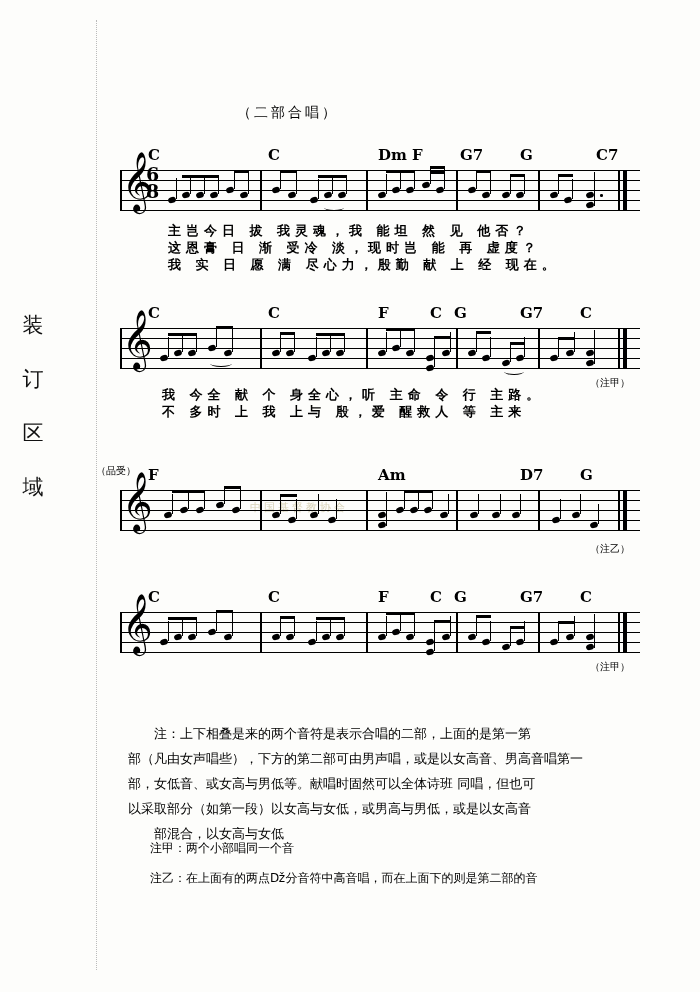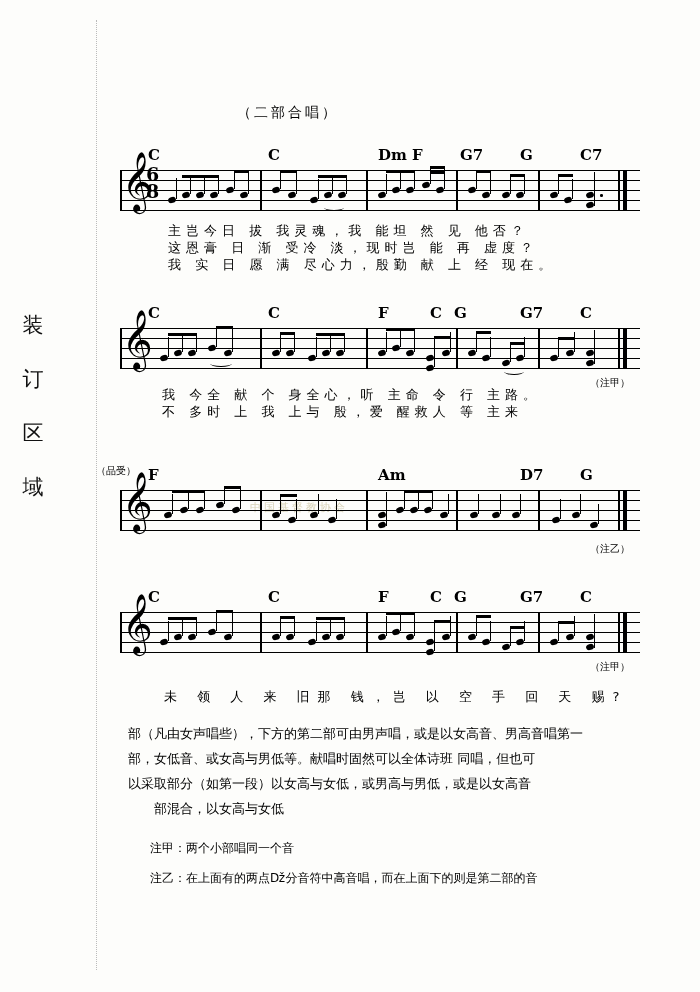--- a/index.html
+++ b/index.html
@@ -171,21 +171,21 @@
 
   
   .lyrics {
     position: absolute;
     left: 120px;
     width: 530px;
     font-size: 13px;
     letter-spacing: 0px;
     white-space: nowrap;
   }
-  .lyric-line { height: 17px; }
+  .lyric-line { height: 17px; font-weight: bold; }
 
   .sidenote {
     position: absolute;
     font-size: 10px;
   }
 
   
   .notes {
     position: absolute;
     left: 128px;
@@ -231,21 +231,21 @@
   <div class="watermark">中国基督教协会</div>
 
   <div class="system" style="top:170px;">
 
     <div class="chord" style="left:28px; top:-24px;">C</div>
     <div class="chord" style="left:148px; top:-24px;">C</div>
     <div class="chord" style="left:258px; top:-24px;">Dm</div>
     <div class="chord" style="left:292px; top:-24px;">F</div>
     <div class="chord" style="left:340px; top:-24px;">G7</div>
     <div class="chord" style="left:400px; top:-24px;">G</div>
-    <div class="chord" style="left:460px; top:-24px;">C7</div>
+    <div class="chord" style="left:476px; top:-24px;">C7</div>
 
     <div class="staff">
       <div class="line l0"></div>
         <div class="line l1"></div>
         <div class="line l2"></div>
         <div class="line l3"></div>
         <div class="line l4"></div>
       <div class="barline start"></div>
       <span class="clef">𝄞</span>
       <span class="timesig"><span>6</span><br><span>8</span></span>
@@ -586,25 +586,23 @@
         <div class="nh" style="left:466px; top:32px;"></div>
       <div class="stem" style="left:474px; top:2px; height:34px;"></div>
       <div class="endbar" style="left:498px;">
           <i class="thin"></i>
           <i class="thick"></i>
         </div>
     </div>
     <div class="sidenote" style="left:470px; top:48px;">（注甲）</div>
   </div>
 
-  <div class="lyrics" style="top:688px;">
-    <div class="lyric-line" style="letter-spacing:8px; padding-left:44px;">未 领 人 来 旧那 钱，岂 以 空 手 回 天 赐?</div>
-  </div>
 
   <div class="notes" style="top:722px;">
+    <div class="p indent">注：上下相叠是来的两个音符是表示合唱的二部，上面的是第一第</div>
     <div class="p">部（凡由女声唱些），下方的第二部可由男声唱，或是以女高音、男高音唱第一</div>
     <div class="p">部，女低音、或女高与男低等。献唱时固然可以全体诗班 同唱，但也可</div>
     <div class="p">以采取部分（如第一段）以女高与女低，或男高与男低，或是以女高音</div>
     <div class="p indent">部混合，以女高与女低</div>
   </div>
 
   <div class="smallnote" style="top:838px;">注甲：两个小部唱同一个音</div>
   <div class="smallnote" style="top:868px;">注乙：在上面有的两点ǅ分音符中高音唱，而在上面下的则是第二部的音</div>
 
 </div>

